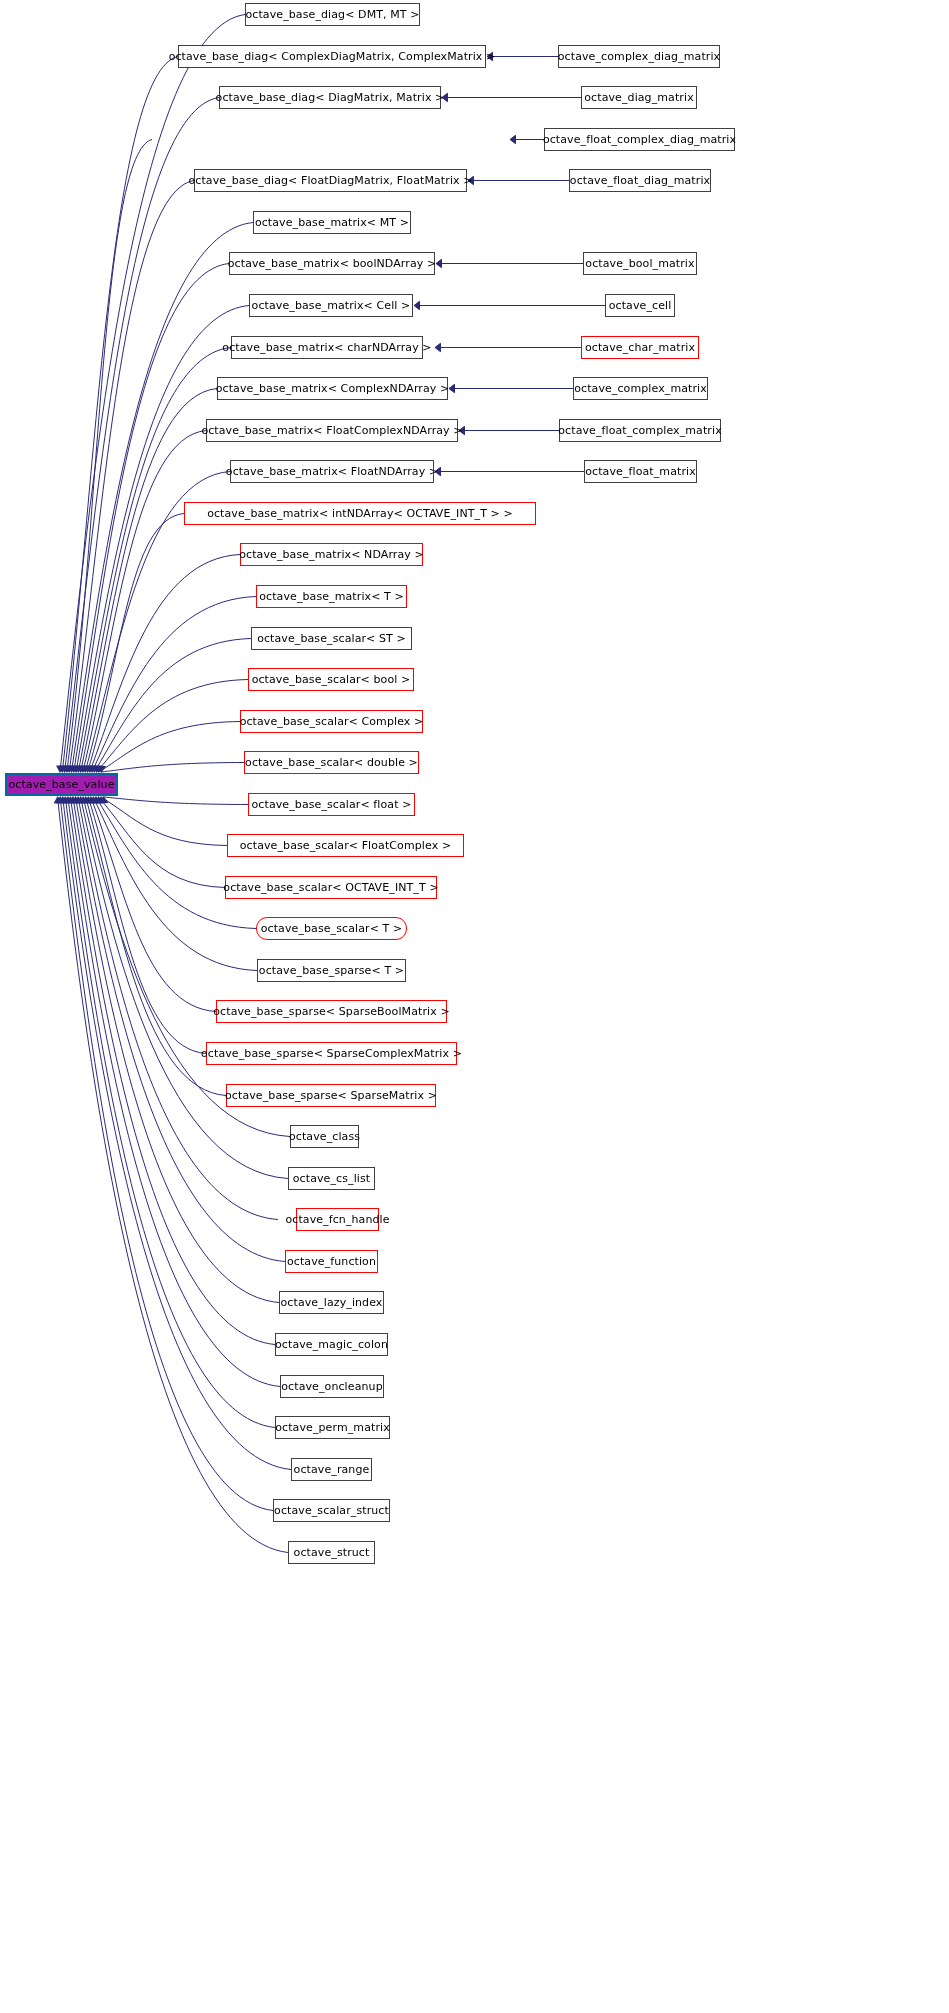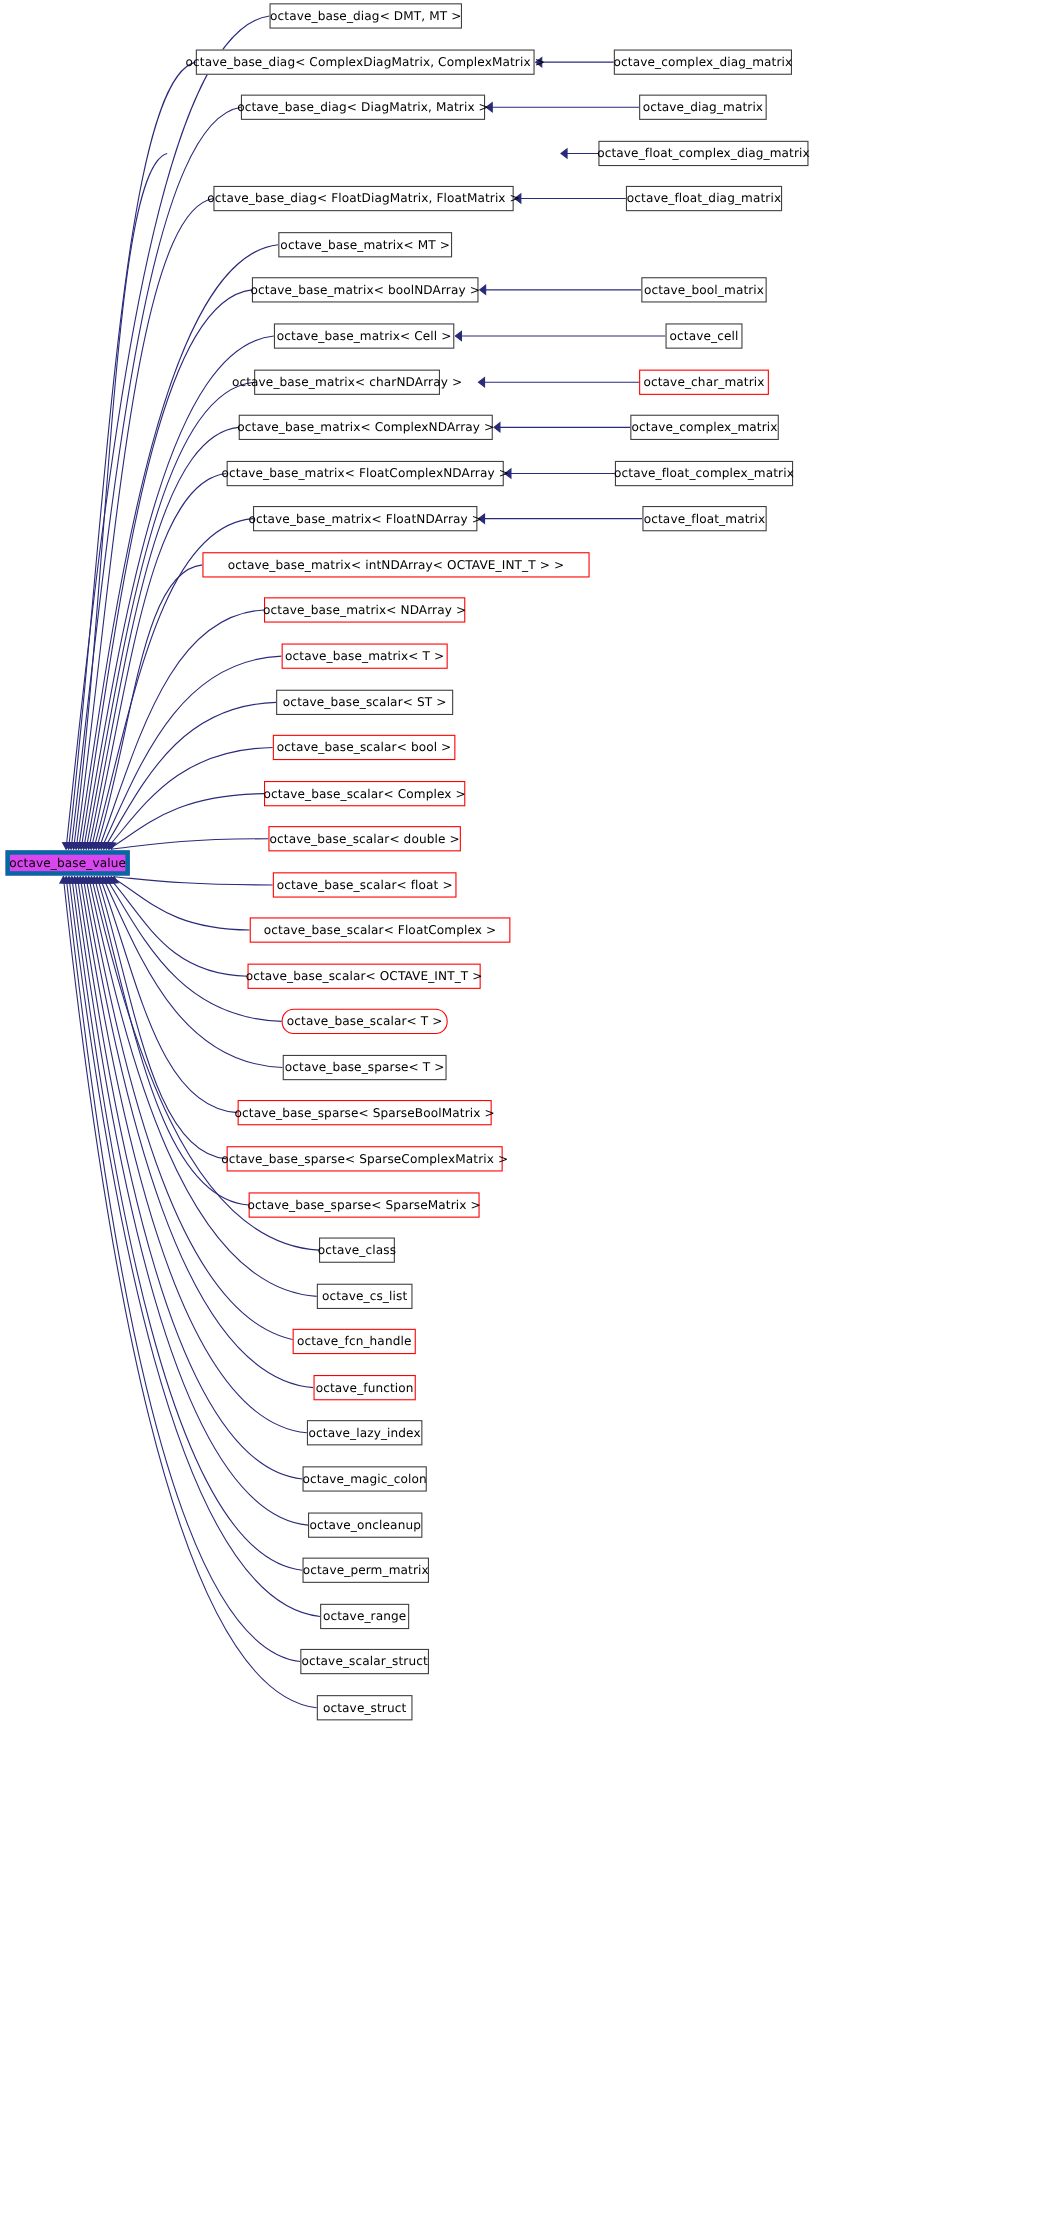--- a/index.html
+++ b/index.html
@@ -4,21 +4,21 @@
 <style>
   html,body{margin:0;padding:0;background:#ffffff;}
   #stage{position:relative;width:949px;height:2013px;background:#fff;
          font-family:"DejaVu Sans","Liberation Sans",sans-serif;overflow:hidden;}
   #edges{position:absolute;left:0;top:0;width:949px;height:2013px;}
   .node{position:absolute;box-sizing:border-box;display:flex;align-items:center;
         justify-content:center;white-space:nowrap;background:#ffffff;
         border:1px solid #404040;height:23px;font-size:11px;color:#000;
         letter-spacing:0.1px;line-height:1;}
   .node.red{border:1px solid #ff0000;}
-  .node.root{background:#d946ef;border:4px solid #0369a1;}
+  .node.root{background:#a21caf;border:2px solid #0369a1;}
 </style>
 </head>
 <body>
 
 <div id="stage">
   <svg id="edges" viewBox="0 0 949 2013" xmlns="http://www.w3.org/2000/svg">
       <path d="M245,14.5 C137.7,29.65 94,453.85 60,772" fill="none" stroke="#2a2a7a" stroke-width="1"></path>
       <polygon points="60,773 65,766 56,765.5" fill="#2a2a7a"></polygon>
       <path d="M178,56.5 C110.88571428571429,70.81 96.28571428571428,471.49 62.285714285714285,772" fill="none" stroke="#2a2a7a" stroke-width="1"></path>
       <polygon points="62.285714285714285,773 67.28571428571428,766 58.285714285714285,765.5" fill="#2a2a7a"></polygon>
@@ -132,21 +132,21 @@
     </div>
     <div class="node" style="left: 253px; top: 211px; width: 158px;">
       <span>octave_base_matrix&lt; MT &gt;</span>
     </div>
     <div class="node" style="left: 229px; top: 252px; width: 206px;">
       <span>octave_base_matrix&lt; boolNDArray &gt;</span>
     </div>
     <div class="node" style="left: 249px; top: 294px; width: 164px;">
       <span>octave_base_matrix&lt; Cell &gt;</span>
     </div>
-    <div class="node" style="left: 231px; top: 336px; width: 169px; text-align: center;">
+    <div class="node" style="left: 231px; top: 336px; width: 192px; text-align: center;">
       <span>octave_base_matrix&lt; charNDArray &gt;</span>
     </div>
     <div class="node" style="left: 217px; top: 377px; width: 231px;">
       <span>octave_base_matrix&lt; ComplexNDArray &gt;</span>
     </div>
     <div class="node" style="left: 206px; top: 419px; width: 252px;">
       <span>octave_base_matrix&lt; FloatComplexNDArray &gt;</span>
     </div>
     <div class="node" style="left: 230px; top: 460px; width: 204px;">
       <span>octave_base_matrix&lt; FloatNDArray &gt;</span>
@@ -195,21 +195,21 @@
     </div>
     <div class="node red" style="left: 226px; top: 1084px; width: 210px;">
       <span>octave_base_sparse&lt; SparseMatrix &gt;</span>
     </div>
     <div class="node" style="left: 290px; top: 1125px; width: 69px;">
       <span>octave_class</span>
     </div>
     <div class="node" style="left: 288px; top: 1167px; width: 87px;">
       <span>octave_cs_list</span>
     </div>
-    <div class="node red" style="left: 266px; top: 1208px; width: 112px;">
+    <div class="node red" style="left: 296px; top: 1208px; width: 83px;">
       <span>octave_fcn_handle</span>
     </div>
     <div class="node red" style="left: 285px; top: 1250px; width: 93px;">
       <span>octave_function</span>
     </div>
     <div class="node" style="left: 279px; top: 1291px; width: 105px;">
       <span>octave_lazy_index</span>
     </div>
     <div class="node" style="left: 275px; top: 1333px; width: 113px;">
       <span>octave_magic_colon</span>

